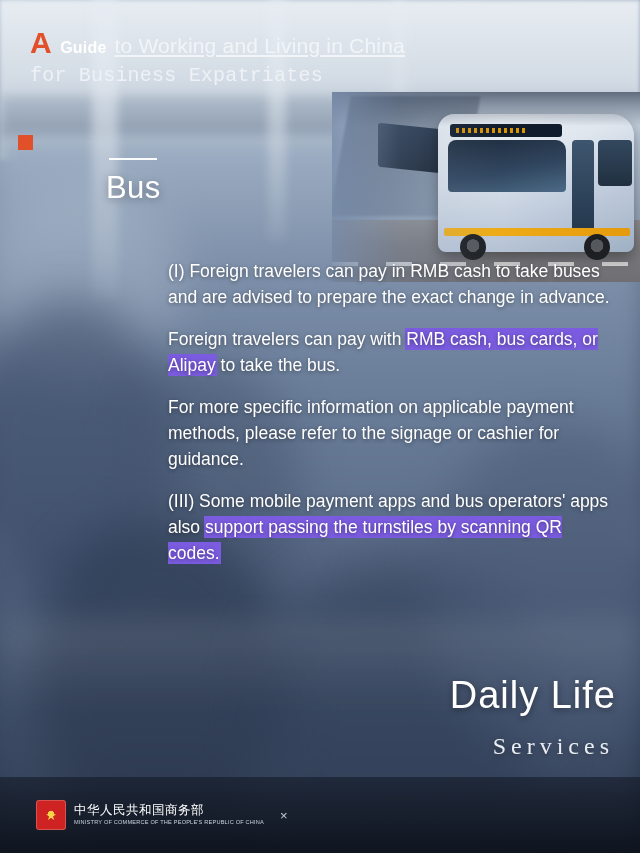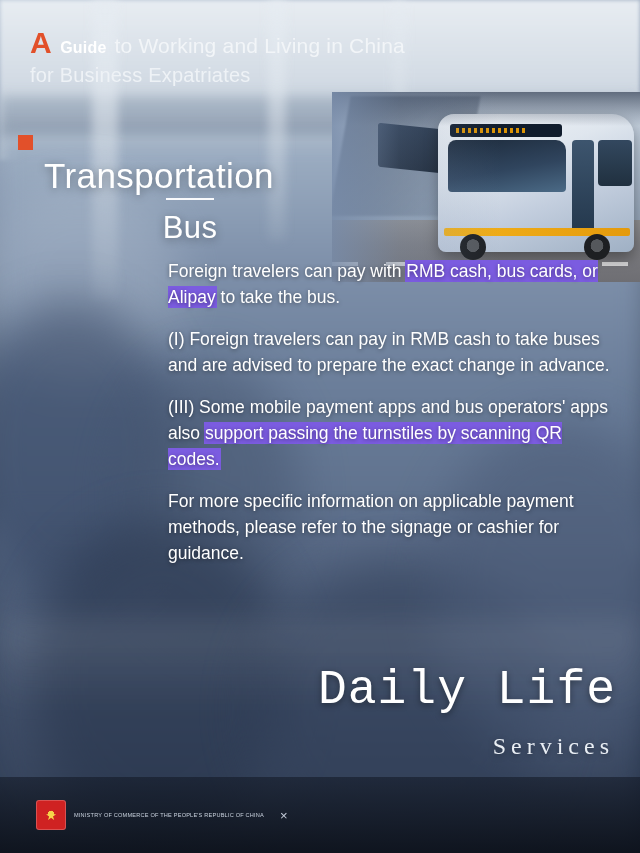--- a/index.html
+++ b/index.html
@@ -152,24 +152,24 @@
   .header { position: absolute; left: 30px; top: 28px; right: 24px; }
   .hdr-line1 { display: flex; align-items: baseline; gap: 8px; }
   .hdr-A {
     font-size: 30px; font-weight: bold; color: #e2502a; line-height: 1;
     letter-spacing: .5px;
   }
   .hdr-bold {
     font-size: 16px; font-weight: bold; color: #ffffff; letter-spacing: .2px;
   }
   .hdr-light {
-    font-size: 21px; font-weight: normal; color: #f2f5f8; letter-spacing: .2px;
+    font-size: 21px; font-weight: normal; color: #f2f5f8; letter-spacing: .2px; text-decoration: underline;
   }
   .hdr-line2 {
-    margin-top: 6px; font-size: 20px; color: #eef2f6; letter-spacing: .2px;
+    margin-top: 6px; font-size: 20px; color: #eef2f6; letter-spacing: .2px; font-family: Liberation Mono, monospace;
   }
 
   
   .marker {
     position: absolute; left: 18px; top: 135px; width: 15px; height: 15px;
     background: #e2502a;
   }
 
   
   .title-wrap { position: absolute; left: 44px; top: 156px; }
@@ -202,22 +202,22 @@
   .hl {
     background: #7b5ce0;
     box-shadow: 0 0 0 1px #7b5ce0;
   }
 
   
   .brand {
     position: absolute; right: 24px; bottom: 92px; text-align: right;
   }
   .brand-1 {
-    font-family: Liberation Mono, monospace;
-    font-size: 48px; color: #ffffff; letter-spacing: 1px; line-height: 1;
+    font-family: Liberation Sans, sans-serif;
+    font-size: 38px; color: #ffffff; letter-spacing: 1px; line-height: 1;
     text-shadow: 0 2px 6px rgba(0,0,0,.4);
     margin-top: 34px;
   }
   .brand-2 {
     font-family: "Liberation Serif", serif;
     font-size: 24px; color: #e9eef4; letter-spacing: 5px; line-height: 1.2;
     margin-top: 18px; margin-right: 2px;
     text-shadow: 0 2px 6px rgba(0,0,0,.4);
   }
 
@@ -296,44 +296,44 @@
       <span class="hdr-A">A</span>
       <span class="hdr-bold">Guide</span>
       <span class="hdr-light">to Working and Living in China</span>
     </div>
     <div class="hdr-line2">for Business Expatriates</div>
   </div>
 
   <div class="marker"></div>
 
   <div class="title-wrap">
-    <div class="title-main">Transportation</div>
     <div class="title-sub">
       <span class="dash"></span>
       <span>Bus</span>
     </div>
   </div>
 
   <div class="body-wrap" id="body-wrap">
+      <div class="para"><span>(I) Foreign travelers can pay in RMB cash to take buses and are advised to prepare the exact change in advance.</span></div>
       <div class="para"><span>Foreign travelers can pay with </span><span class="hl">RMB cash, bus cards, or Alipay</span><span> to take the bus.</span></div>
-      <div class="para"><span>(I) Foreign travelers can pay in RMB cash to take buses and are advised to prepare the exact change in advance.</span></div>
+      <div class="para"><span>For more specific information on applicable payment methods, please refer to the signage or cashier for guidance.</span></div>
       <div class="para"><span>(III) Some mobile payment apps and bus operators' apps also </span><span class="hl">support passing the turnstiles by scanning QR codes.</span></div>
-      <div class="para"><span>For more specific information on applicable payment methods, please refer to the signage or cashier for guidance.</span></div>
     </div>
 
   <div class="brand">
     <div class="brand-1">Daily Life</div>
     <div class="brand-2">Services</div>
   </div>
 
   <div class="footer">
     <div class="footer-inner">
       <div class="org">
         <div class="emblem"></div>
         <div class="org-text">
+          <div class="cn">中华人民共和国商务部</div>
           <div class="en">MINISTRY OF COMMERCE OF THE PEOPLE'S REPUBLIC OF CHINA</div>
         </div>
       </div>
       <div class="org-x">×</div>
     </div>
   </div>
 
 </div>
 
 </body></html>

